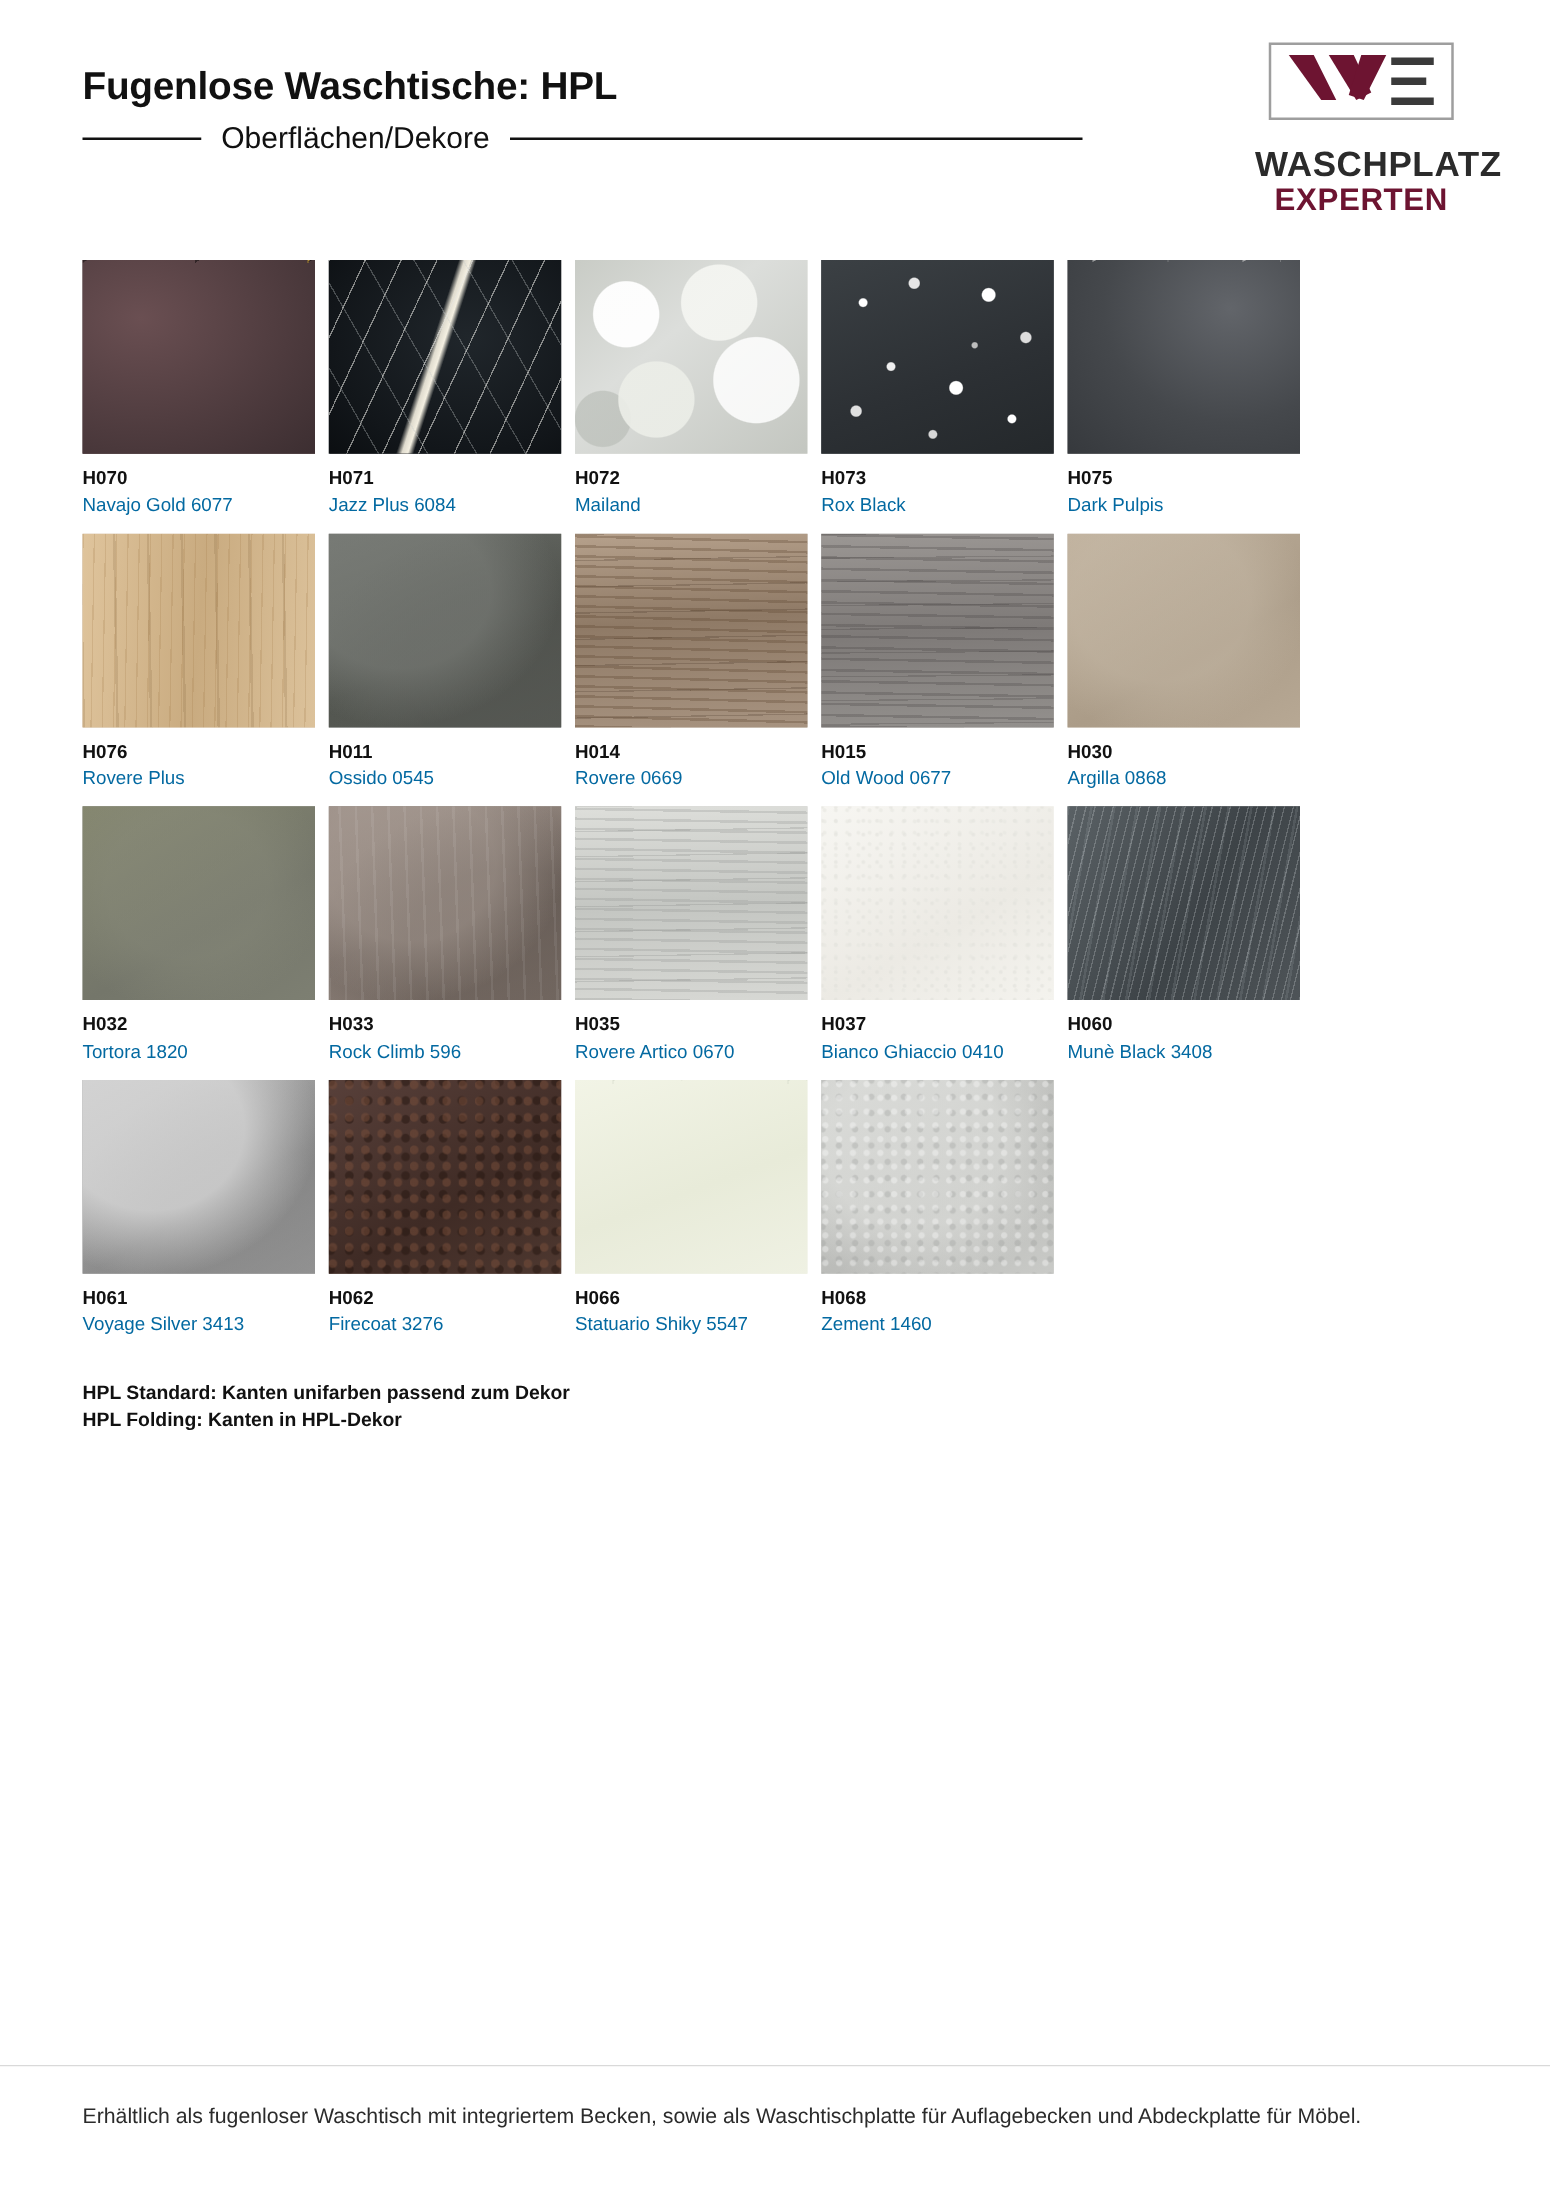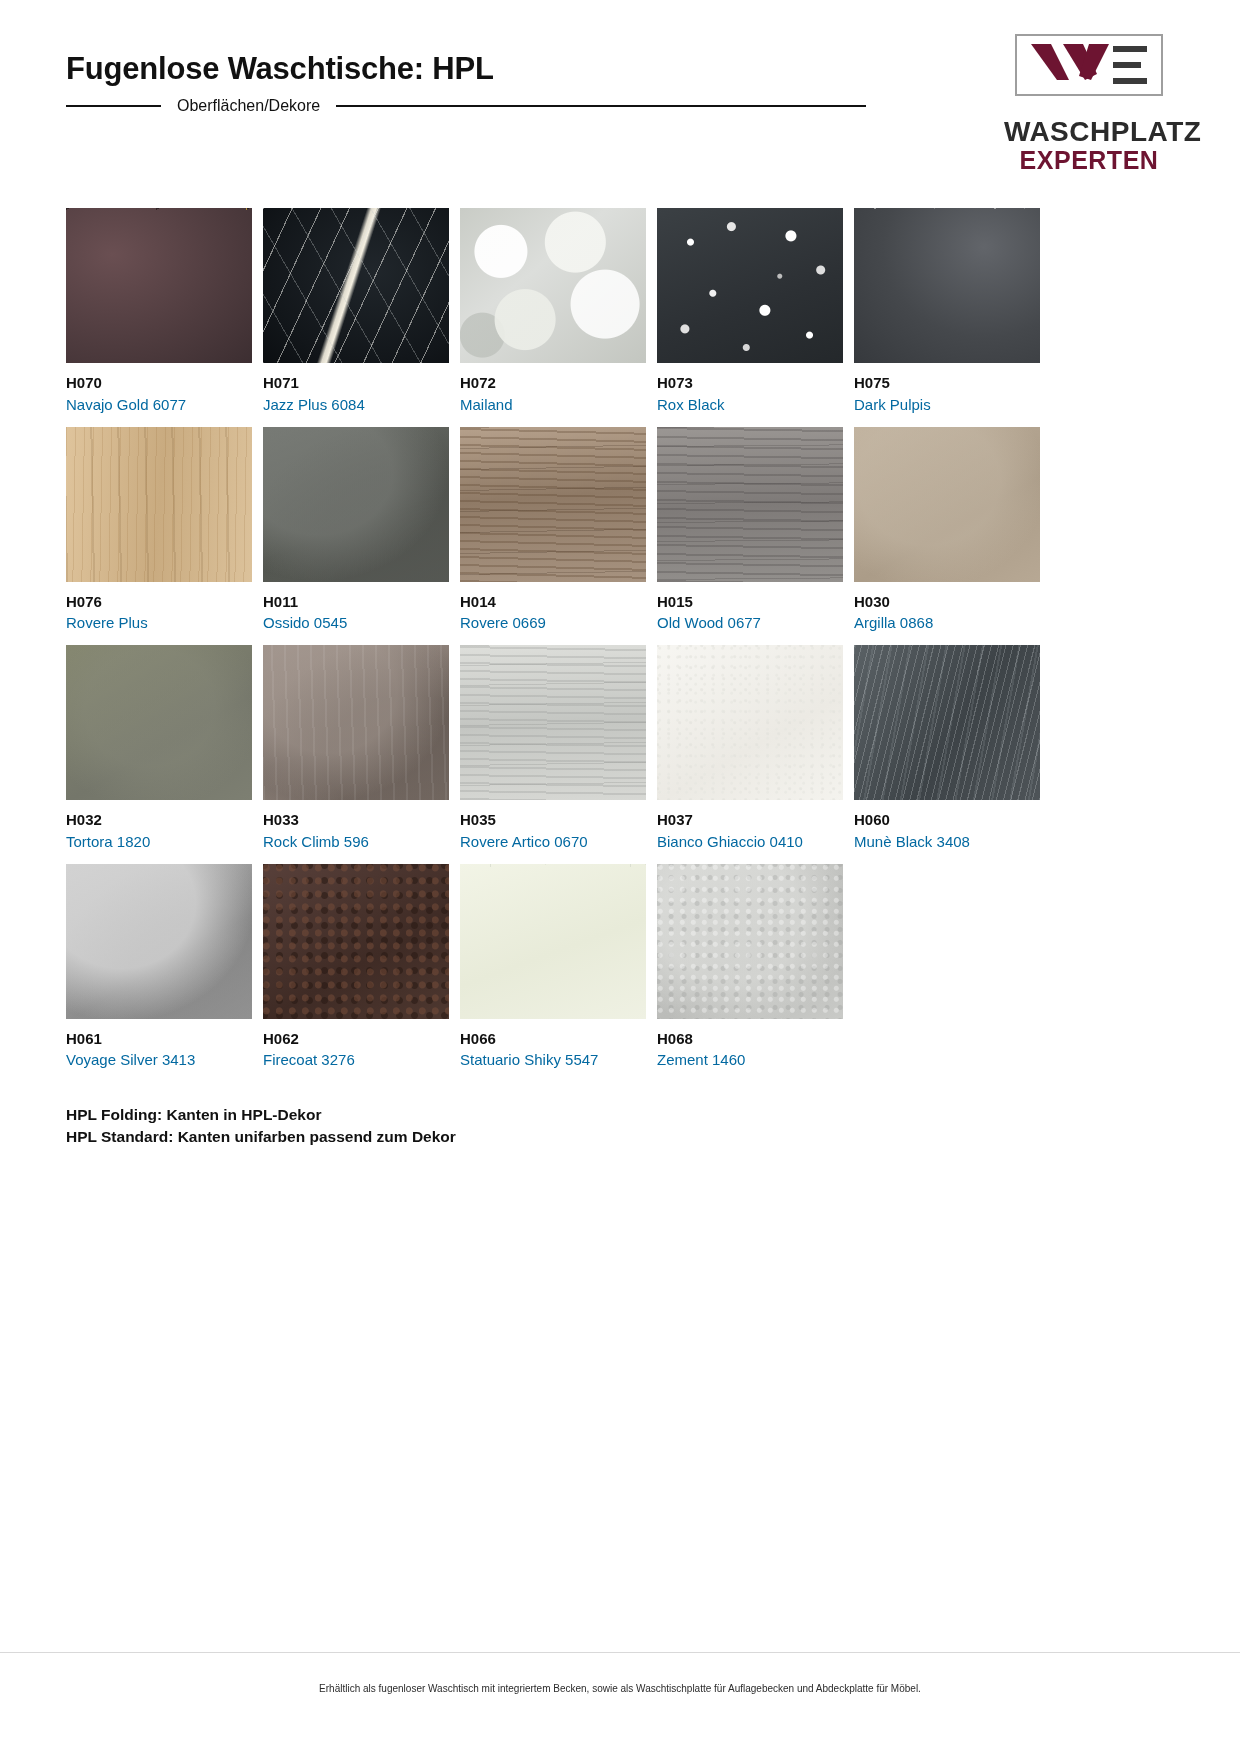--- a/index.html
+++ b/index.html
@@ -47,21 +47,21 @@
     margin-top: 10px;
     width: 800px;
   }
   .rule-left {
     height: 2px;
     background: #111;
     width: 95px;
     flex: none;
   }
   .subtitle {
-    font-size: 16px;
+    font-size: 24px;
     color: #111;
     padding: 0 16px;
     white-space: nowrap;
   }
   .rule-right {
     height: 2px;
     background: #111;
     flex: 1 1 auto;
   }
 
@@ -160,23 +160,23 @@
     right: 0px;
     top: 1652px;
     height: 1px;
     background: #d9d9d9;
   }
   .footer {
     position: absolute;
     left: 66px;
     right: 66px;
     top: 1682px;
-    font-size: 10px;
+    font-size: 17px;
     color: #2b2b2b;
-    text-align: center;
+    text-align: left;
     line-height: 1.3;
   }
 </style>
 </head>
 <body>
 
 <div class="page">
 
   <div class="header">
     <h1 class="title">Fugenlose Waschtische: HPL</h1>
@@ -403,20 +403,20 @@
       radial-gradient(circle at 70% 65%, rgba(150,152,150,.30) 0 2px, transparent 3px) 5px 5px/13px 13px,
       radial-gradient(ellipse at 40% 35%, rgba(225,226,223,.6) 0 45%, transparent 78%),
       linear-gradient(150deg,#cfd0cd,#bbbcb9 60%,#c9cac7);"></div>
         </div>
         <div class="code">H068</div>
         <div class="name">Zement 1460</div>
       </div>
     </div>
 
   <div class="notes">
+    <div class="note-line">HPL Standard: Kanten unifarben passend zum Dekor</div>
     <div class="note-line">HPL Folding: Kanten in HPL-Dekor</div>
-    <div class="note-line">HPL Standard: Kanten unifarben passend zum Dekor</div>
   </div>
 
   <div class="footer-rule"></div>
   <div class="footer">Erhältlich als fugenloser Waschtisch mit integriertem Becken, sowie als Waschtischplatte für Auflagebecken und Abdeckplatte für Möbel.</div>
 
 </div>
 
 </body></html>

